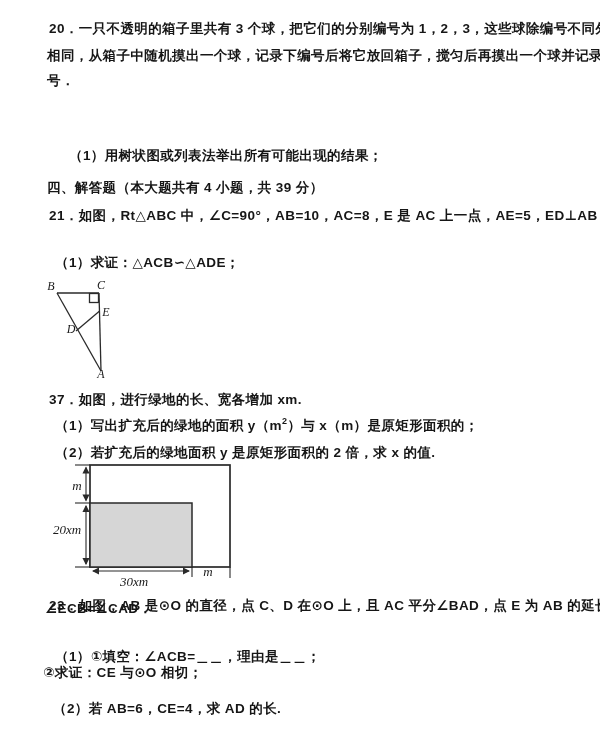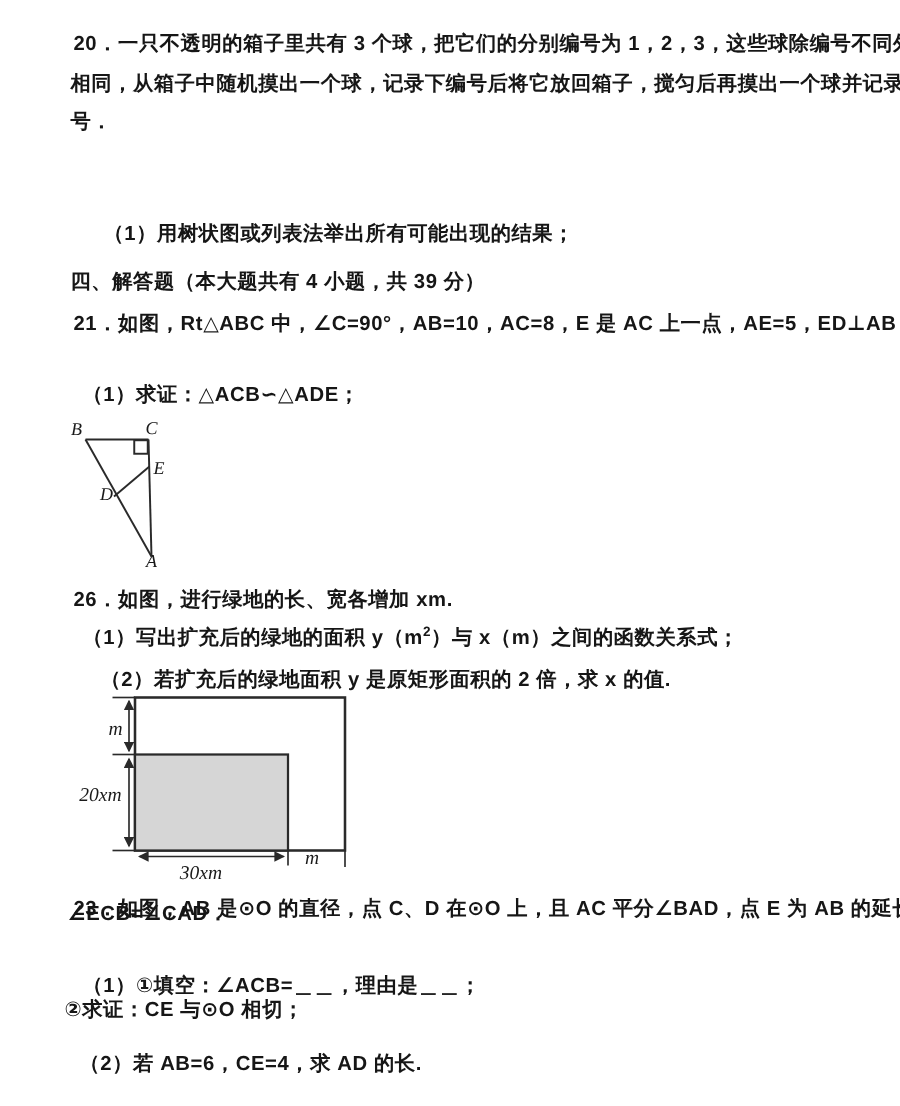--- a/index.html
+++ b/index.html
@@ -53,23 +53,23 @@
     </g>
     <g font-size="12">
       <text x="16" y="13" text-anchor="middle">B</text>
       <text x="66" y="12" text-anchor="middle">C</text>
       <text x="71" y="39" text-anchor="middle">E</text>
       <text x="36" y="56" text-anchor="middle">D</text>
       <text x="66" y="101" text-anchor="middle">A</text>
     </g>
   </svg>
 
-  <div class="ln" style="left:49px; top:391px;">26．如图，进行绿地的长、宽各增加 xm.</div>
-  <div class="ln" style="left:55px; top:416px;"><span>（1）写出扩充后的绿地的面积 y（m</span><sup>2</sup><span>）与 x（m）之间的函数关系式；</span></div>
-  <div class="ln" style="left:55px; top:444px;margin-left:12px;">（2）若扩充后的绿地面积 y 是原矩形面积的 2 倍，求 x 的值.</div>
+  <div class="ln" style="left:49px; top:391px;">37．如图，进行绿地的长、宽各增加 xm.</div>
+  <div class="ln" style="left:55px; top:416px;"><span>（1）写出扩充后的绿地的面积 y（m</span><sup>2</sup><span>）与 x（m）是原矩形面积的；</span></div>
+  <div class="ln" style="left:55px; top:444px;">（2）若扩充后的绿地面积 y 是原矩形面积的 2 倍，求 x 的值.</div>
 
   <svg class="fig" style="left:50px; top:460px;" width="196" height="132" viewBox="0 0 196 132">
     <defs>
       <marker id="arr" viewBox="0 0 10 10" refX="8.5" refY="5" markerWidth="6.5" markerHeight="6.5" orient="auto-start-reverse">
         <path d="M0,0 L10,5 L0,10 z" fill="#2a2a2a"></path>
       </marker>
     </defs>
     <g stroke="#2a2a2a" fill="none">
       <rect x="40" y="5" width="140" height="102" stroke-width="1.7" fill="#ffffff"></rect>
       <rect x="40" y="43" width="102" height="64" stroke-width="1.5" fill="#d6d6d6"></rect>

